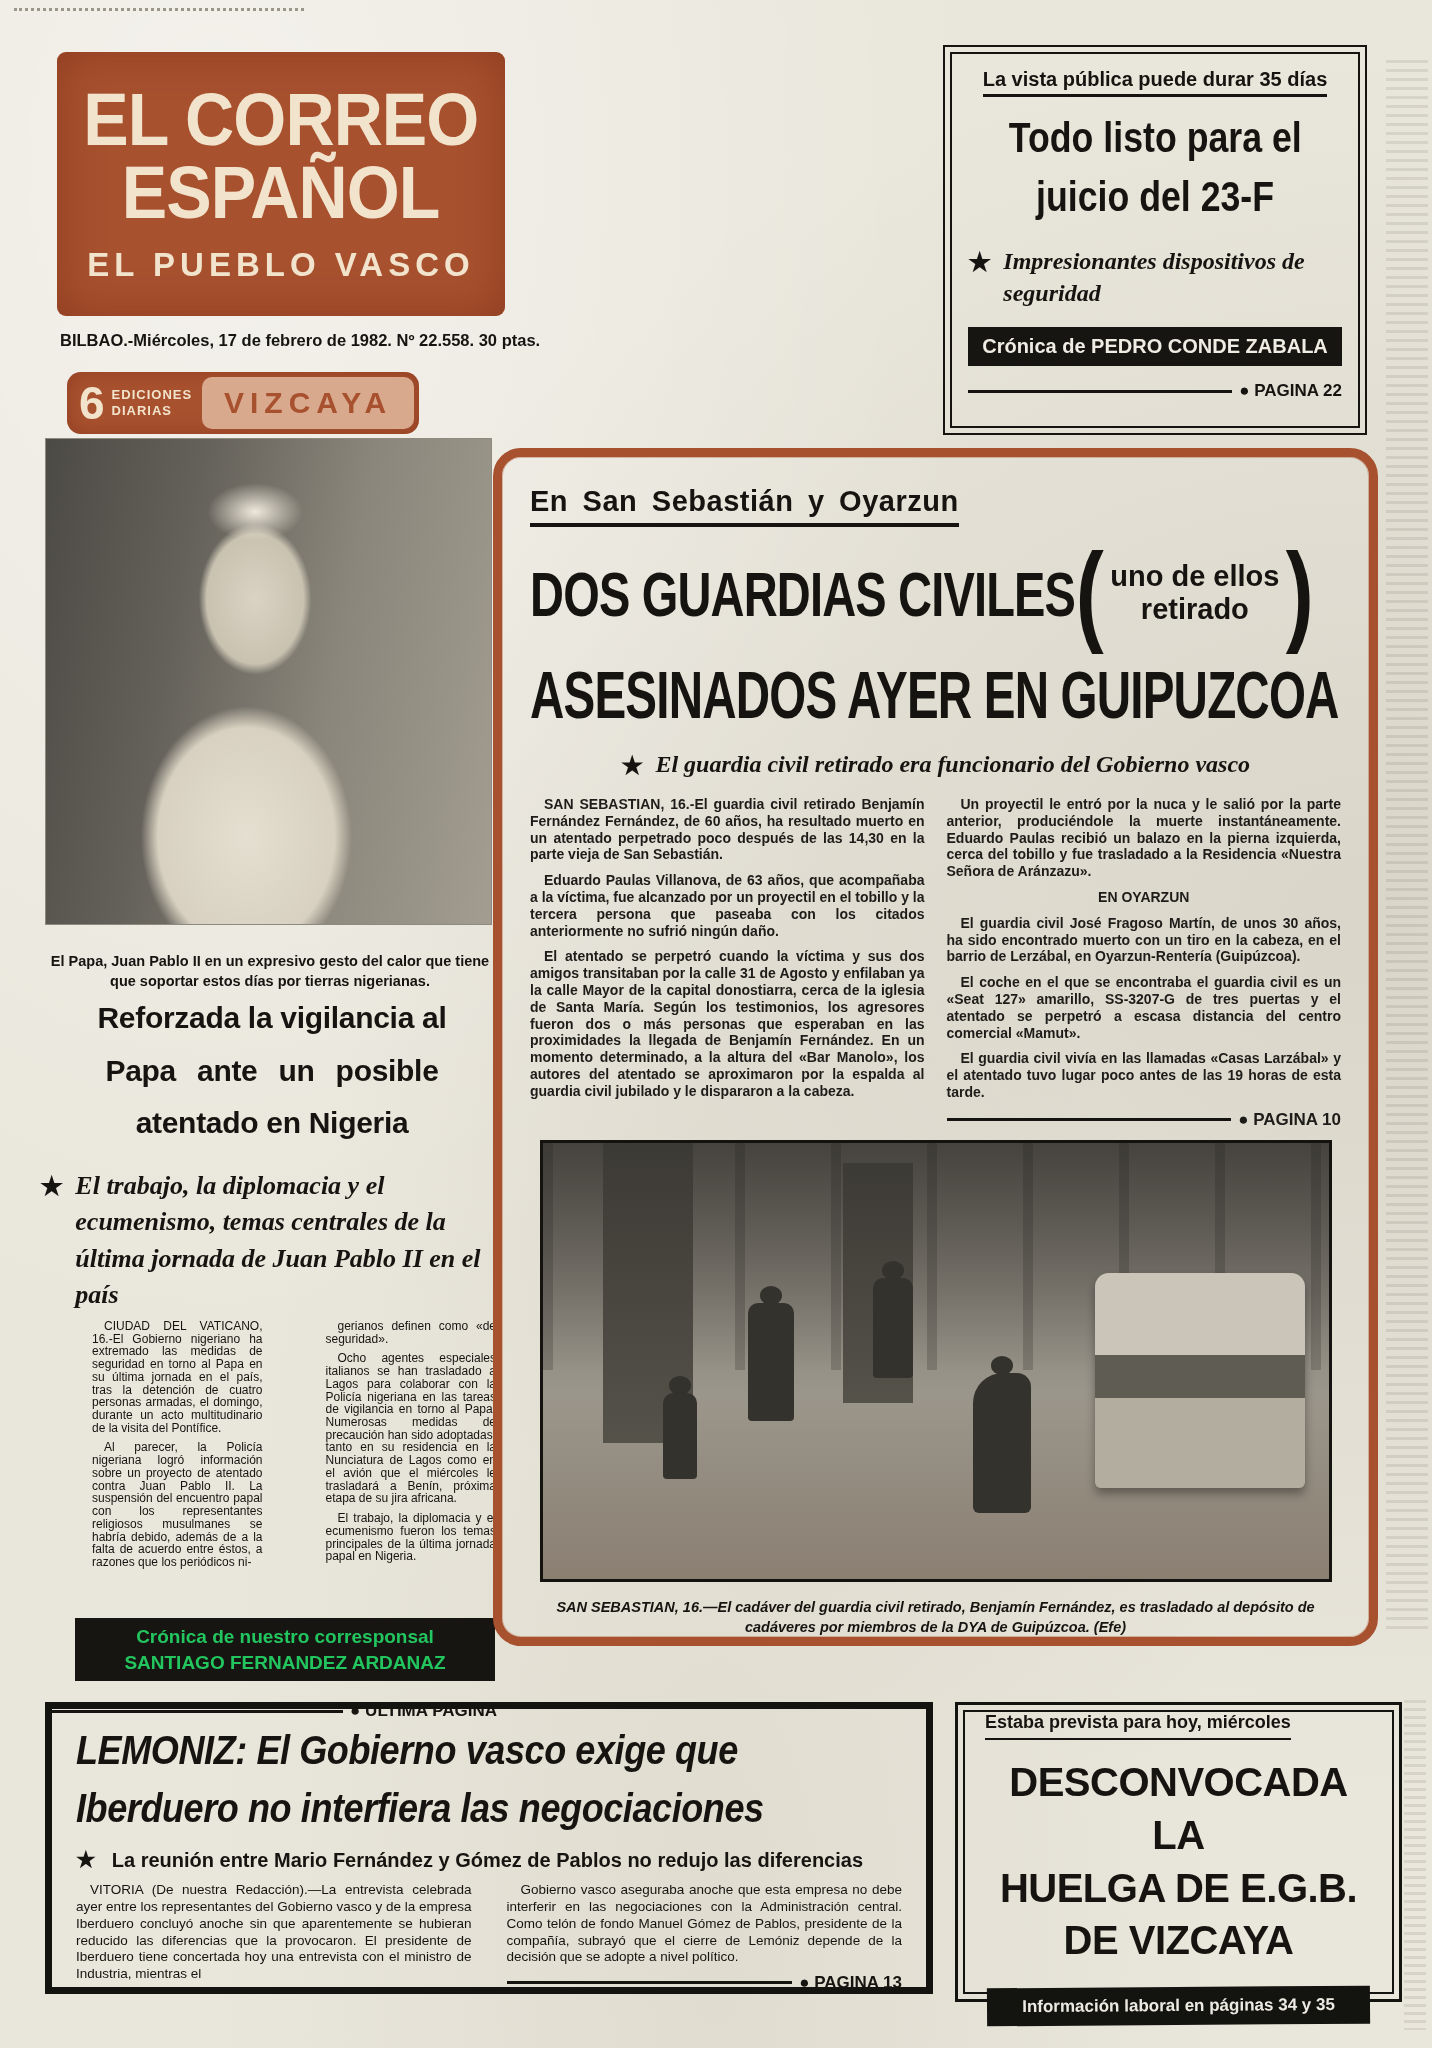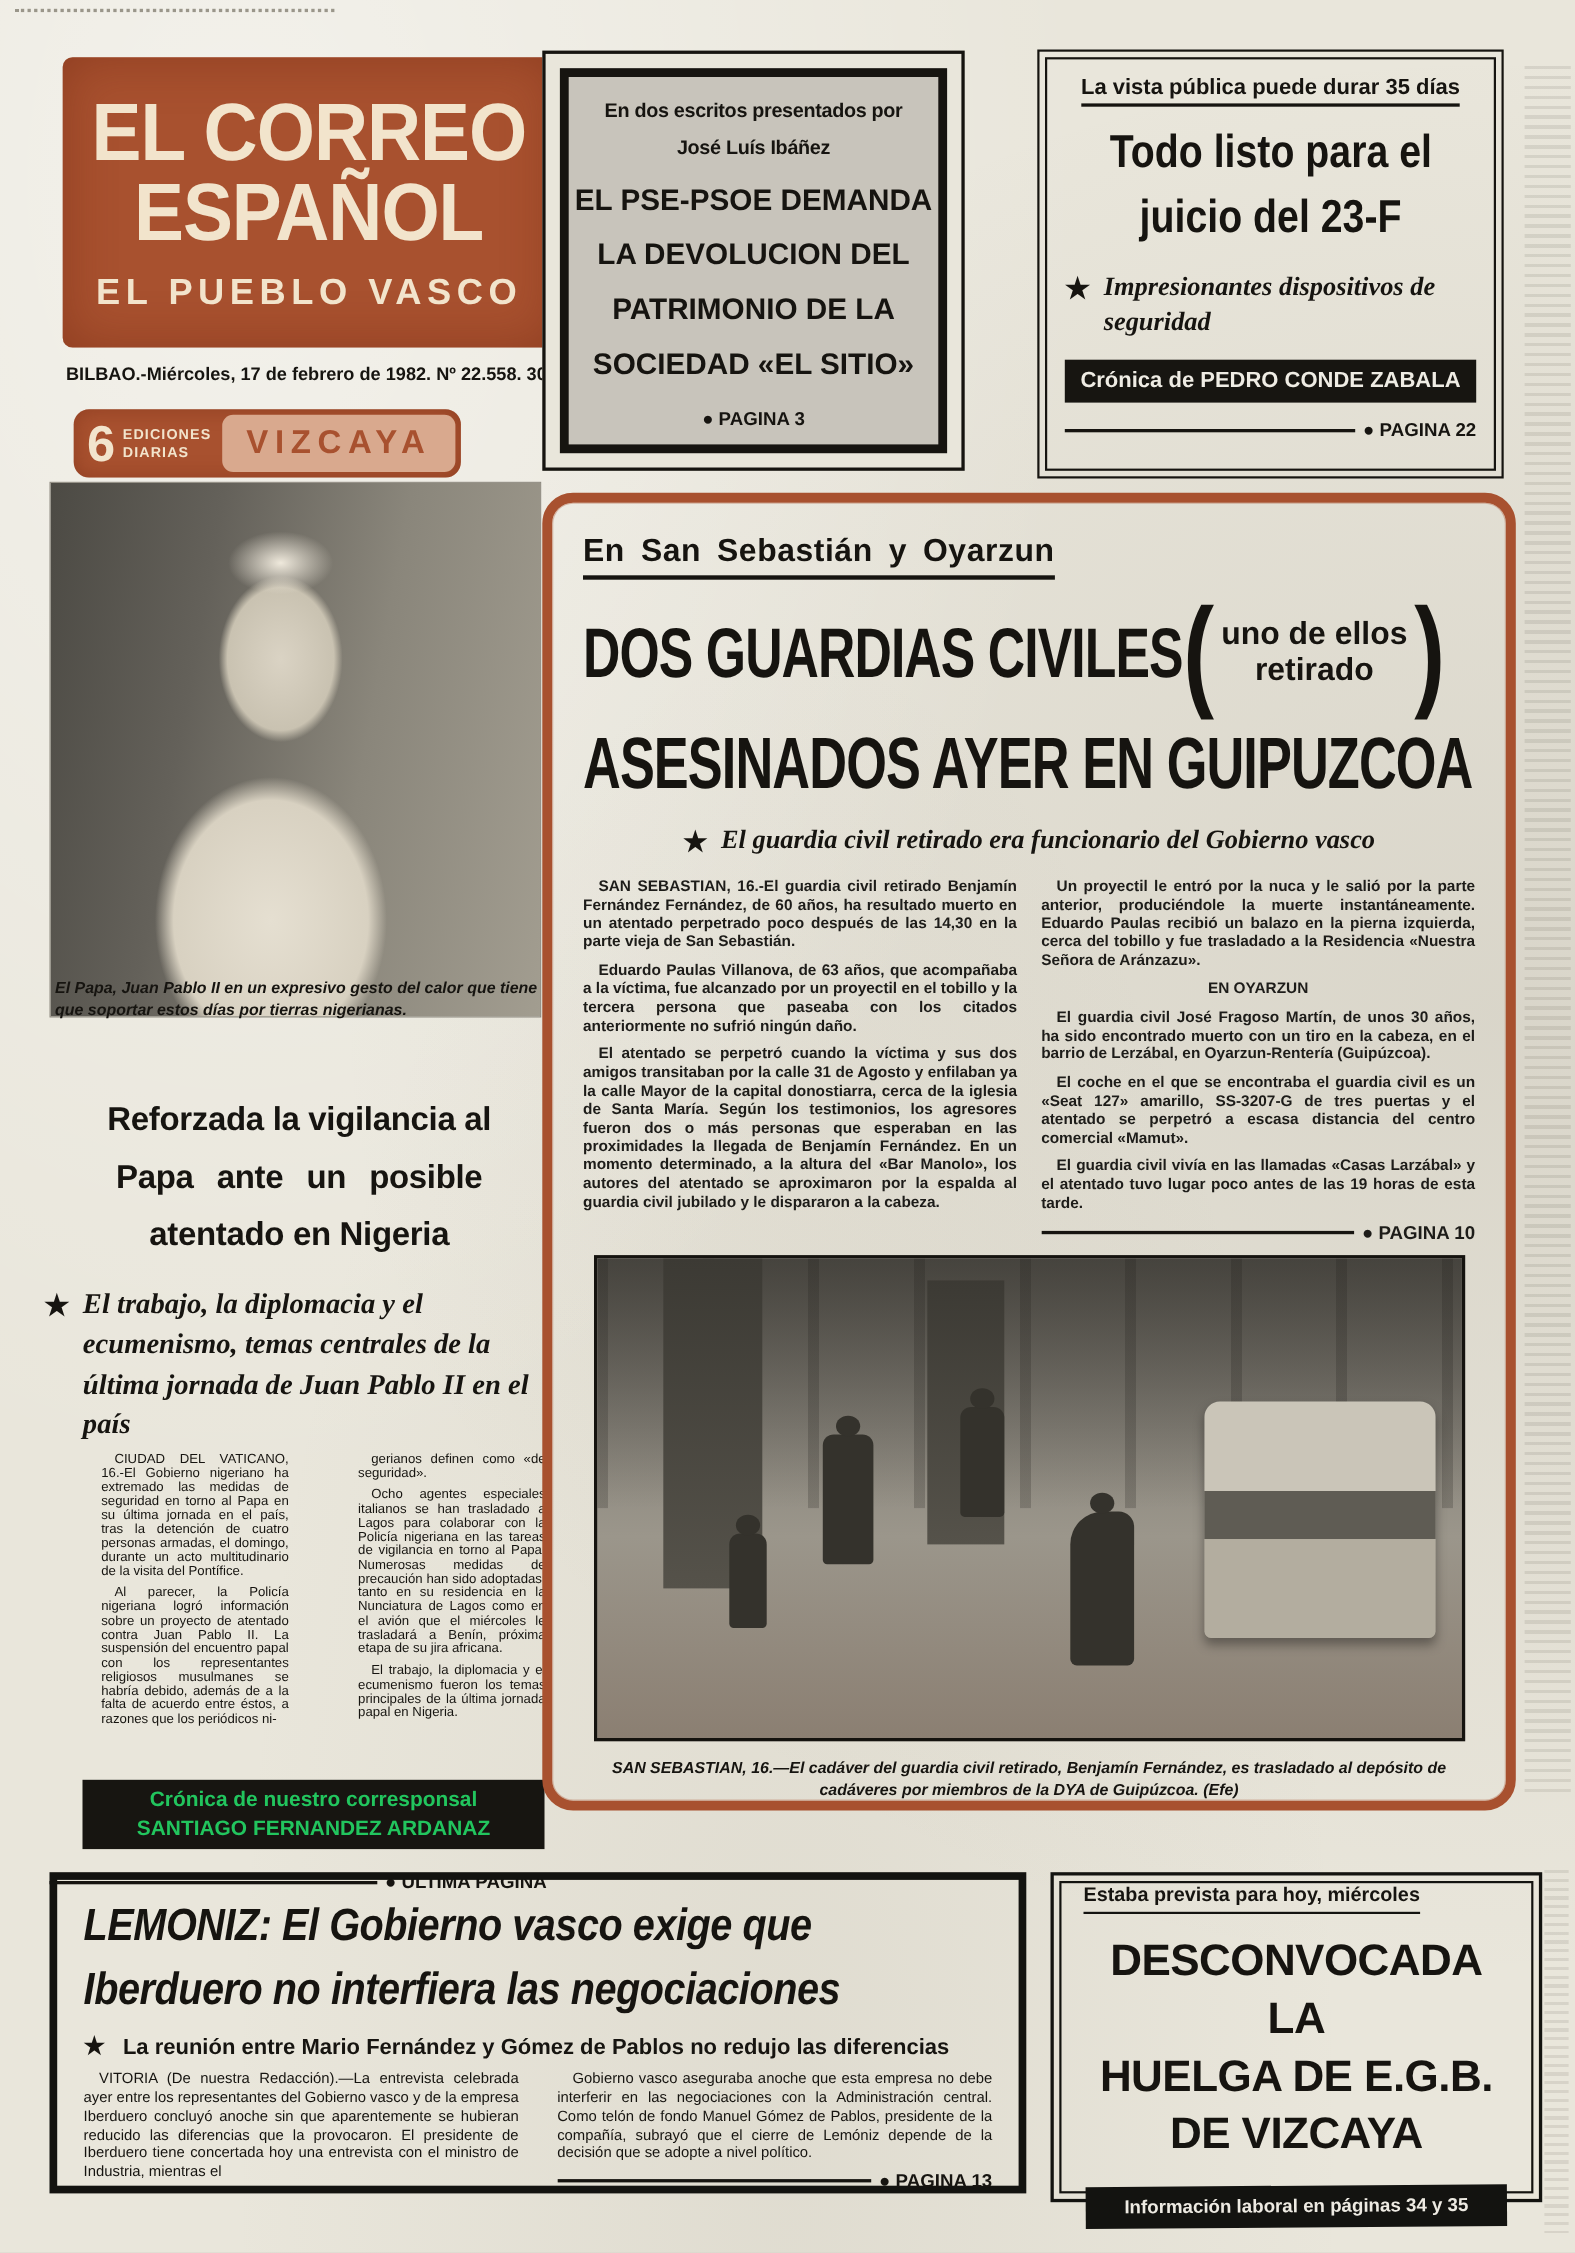--- a/index.html
+++ b/index.html
@@ -55,21 +55,21 @@
   .pageref .lbl { font-size:17px; font-weight:bold; margin-left:7px; white-space:nowrap; }
 
   
   .pope-photo { left:45px; top:438px; width:447px; height:487px; border:1px solid #8e8a80;
     background:
       radial-gradient(70px 42px at 47% 15%, #efe9dc 0%, rgba(239,233,220,0) 68%),
       radial-gradient(88px 118px at 47% 33%, #dad3c4 0%, #c9c2b1 55%, rgba(0,0,0,0) 64%),
       radial-gradient(46px 26px at 47% 40%, #8e887a 0%, rgba(0,0,0,0) 70%),
       radial-gradient(170px 210px at 45% 82%, #e5dfd1 0%, #d8d1c1 52%, rgba(0,0,0,0) 62%),
       linear-gradient(100deg, #4c4a44 0%, #64615a 30%, #8a867b 62%, #a29d90 100%); }
-  .pope-cap { left:50px; top:890px; width:440px; font-size:14.5px; font-weight:bold; font-style:italic; text-align:left; line-height:1.35; }
+  .pope-cap { left:50px; top:952px; width:440px; font-size:14.5px; font-weight:bold; text-align:center; line-height:1.35; }
   .pope-h { left:38px; top:992px; width:468px; font-size:30px; font-weight:bold; text-align:center; line-height:1.75; letter-spacing:-.3px; }
   .pope-h .wide { word-spacing:13px; }
   .pope-sub { left:40px; top:1168px; width:468px; display:flex; gap:12px; font-family:"Liberation Serif",serif; font-style:italic; font-weight:bold; font-size:26px; line-height:1.4; }
   .pope-sub .star { font-style:normal; font-family:"Liberation Sans",sans-serif; font-size:26px; }
   .pope-cols { left:44px; top:1320px; width:452px; display:flex; gap:15px; font-size:12px; line-height:1.06; text-align:justify; }
   .pope-cols .col { flex:1;margin-left:48px; }
   .pope-cols p { margin:0 0 7px; text-indent:12px; }
   .credit-bar { left:75px; top:1618px; width:420px; background:#171511; color:#22c55e; text-align:center; font-weight:bold; font-size:19px; line-height:1.35; padding:6px 0; }
   .ultima { left:45px; top:1686px; width:452px; }
 
@@ -138,31 +138,20 @@
   <div class="abs dateline">BILBAO.-Miércoles, 17 de febrero de 1982. Nº 22.558. 30 ptas.</div>
   <div class="abs badge">
     <span class="badge-six">6</span>
     <span class="badge-eds">
       <span>EDICIONES</span>
       <span>DIARIAS</span>
     </span>
     <span class="badge-viz">VIZCAYA</span>
   </div>
 
-  <div class="abs psoe-box">
-    <div class="psoe-inner">
-      <div class="psoe-k">En dos escritos presentados por</div>
-      <div class="psoe-k">José Luís Ibáñez</div>
-      <div class="psoe-h">EL PSE-PSOE DEMANDA</div>
-      <div class="psoe-h">LA DEVOLUCION DEL</div>
-      <div class="psoe-h">PATRIMONIO DE LA</div>
-      <div class="psoe-h">SOCIEDAD «EL SITIO»</div>
-      <div class="psoe-p">● PAGINA 3</div>
-    </div>
-  </div>
 
   <div class="abs juicio-box">
     <div class="juicio-inner">
       <div class="juicio-k">La vista pública puede durar 35 días</div>
       <div class="juicio-h">
         <span class="condC">Todo listo para el</span><br>
         <span class="condC">juicio del 23-F</span>
       </div>
       <div class="sub-row">
         <span class="star">★</span>

